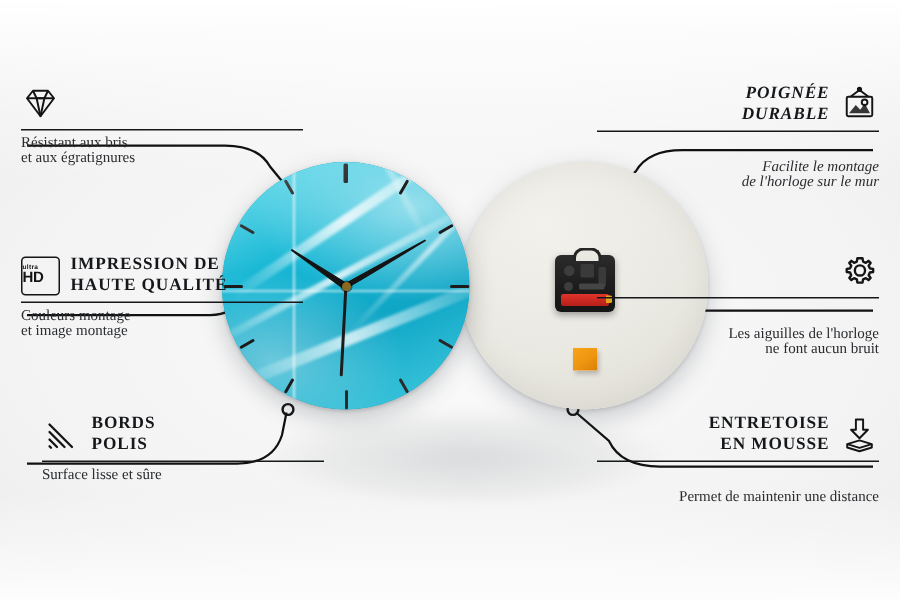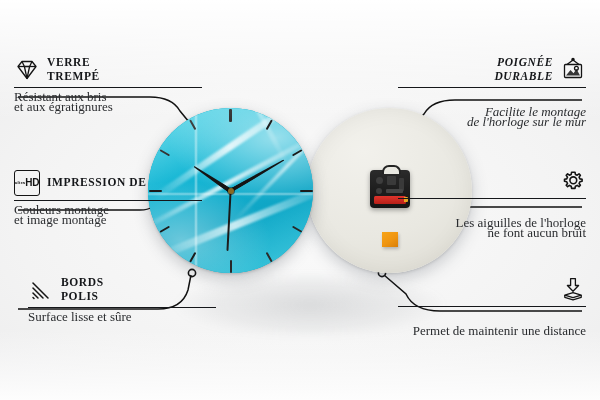--- a/index.html
+++ b/index.html
@@ -142,37 +142,37 @@
     color:#15171a;
     line-height:13.5px;
     text-transform:uppercase;
   }
   .feature.right .titles{text-align:right;}
   .feature .rule{
     height:1px;background:#15171a;margin-top:4px;margin-bottom:3.5px;
   }
   .feature .desc{
     font-family:"Liberation Serif", serif;
-    font-size:13px;line-height:10.4px;color:#2a2c2f;
+    font-size:10px;line-height:10.4px;color:#2a2c2f;
   }
   .feature.right .desc{text-align:right;margin-top:19px;}
   .icon{width:26px;height:26px;flex:0 0 26px;display:block;}
   .icon svg{display:block;width:26px;height:26px;}
 
   
   #f-verre   {left:14px;  top:56px;}
   #f-impr    {left:14px;  top:170px;}
   #f-bords   {left:28px;  top:276px;}
   #f-poignee {left:398px; top:56px;font-style:italic;}
   #f-meca    {left:398px; top:168px;}
   #f-entre   {left:398px; top:276px;}
 
   .hd-badge{
     width:24px;height:24px;border:1.8px solid #141414;border-radius:3px;
-    display:flex;flex-direction:row;align-items:center;justify-content:center;
+    display:flex;flex-direction:column;align-items:flex-start;justify-content:center;
     font-family:"Liberation Sans", sans-serif;color:#141414;
   }
   .hd-badge .u{font-size:4.4px;font-weight:bold;letter-spacing:.2px;line-height:4.6px;}
   .hd-badge .hd{font-size:10px;font-weight:bold;line-height:10px;letter-spacing:-.2px;}
 </style>
 </head>
 <body>
 
 <div id="stage">
 
@@ -283,42 +283,39 @@
         <svg viewBox="0 0 26 26">
             <g fill="none" stroke="#141414" stroke-width="1.3" stroke-linejoin="round">
           <path d="M4 9.5 L8 4.5 L18 4.5 L22 9.5 L13 21.5 Z"></path>
           <path d="M4 9.5 L22 9.5"></path>
               <path d="M8 4.5 L10.4 9.5 L13 21.5"></path>
           <path d="M18 4.5 L15.6 9.5 L13 21.5"></path>
               <path d="M10.4 9.5 L15.6 9.5"></path>
         </g>
           </svg>
       </span>
-      <span class="titles">
-        <span>VERRE</span><br>
-        <span>TREMPÉ</span>
-      </span>
     </div>
     <div class="rule"></div>
     <div class="desc">
       <span>Résistant aux bris</span><br>
       <span>et aux égratignures</span>
     </div>
   </div>
 
   <div class="feature left" id="f-impr">
     <div class="head">
       <span class="icon">
         <span class="hd-badge">
           <span class="u">ultra</span>
           <span class="hd">HD</span>
         </span>
       </span>
       <span class="titles">
         <span>IMPRESSION DE</span><br>
+        <span>HAUTE QUALITÉ</span>
       </span>
     </div>
     <div class="rule"></div>
     <div class="desc">
       <span>Couleurs montage</span><br>
       <span>et image montage</span>
     </div>
   </div>
 
   <div class="feature left" id="f-bords">
@@ -391,20 +388,24 @@
     <div class="head">
       <span class="icon">
         <svg viewBox="0 0 26 26">
             <g fill="none" stroke="#141414" stroke-width="1.3" stroke-linejoin="round">
           <path d="M10.6 2.6 L15.4 2.6 L15.4 9.5 L18.6 9.5 L13 15.2 L7.4 9.5 L10.6 9.5 Z"></path>
           <path d="M13 16.6 L21.2 19.1 L13 21.6 L4.8 19.1 Z"></path>
           <path d="M4.8 19.1 L4.8 21.3 L13 23.8 L21.2 21.3 L21.2 19.1"></path>
         </g>
           </svg>
       </span>
+      <span class="titles">
+        <span>ENTRETOISE</span><br>
+        <span>EN MOUSSE</span>
+      </span>
     </div>
     <div class="rule"></div>
     <div class="desc">
       <span>Permet de maintenir une distance</span><br>
     </div>
   </div>
 
 </div>
 
 </body></html>

